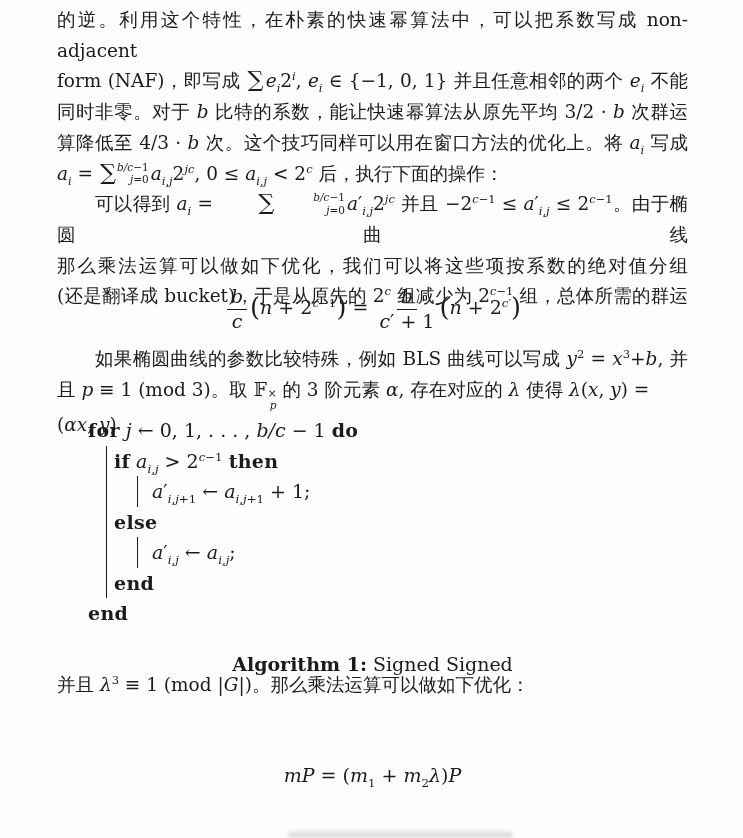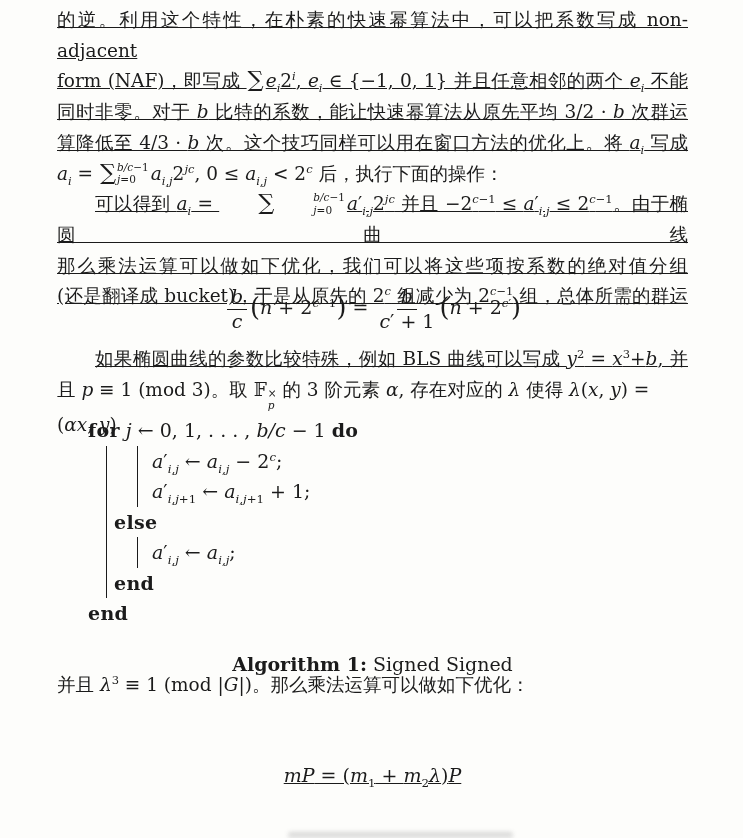--- a/index.html
+++ b/index.html
@@ -5,47 +5,47 @@
   html,body { margin:0; padding:0; background:#e9e9e9; }
   .page {
     position:relative; width:743px; height:838px; margin:0 auto;
     background:#fdfdfb; overflow:hidden;
     font-family:"DejaVu Serif","Liberation Serif",serif;
     color:#1b1b1b; font-size:18.5px;
   }
   .textcol { position:absolute; left:57px; width:631px; }
 
   .line { line-height:30.7px; min-height:30.7px; }
-  .j    { text-align:justify; text-align-last:justify;text-decoration:underline; }
+  .j    { text-align:justify; text-align-last:justify; }
   .last { text-align:left; }
   .ind  { text-indent:38px; }
 
   i { font-family:"DejaVu Serif","Liberation Serif",serif; font-style:italic; }
   sub, sup { font-size:0.62em; font-style:normal; line-height:0; }
   sub i, sup i, m-u i, m-d i { font-style:italic; }
 
   
   m-sum { display:inline-flex; align-items:center; font-style:normal; margin:0 2px 0 1px; }
   m-sum > m-sig { font-size:1.22em; line-height:1; }
   m-l { display:inline-flex; flex-direction:column; font-size:10.5px; line-height:1.15;
-        margin-left:1px; transform:translateY(1px); }
+        margin-left:1px; transform:translateY(1px);align-items:flex-end; }
   m-u, m-d { display:block; text-align:left; }
 
   
   m-f { display:inline-flex; flex-direction:column; align-items:center;
         vertical-align:middle; margin:0 3px; line-height:1.15; }
   m-n { display:block; border-bottom:1.4px solid #1b1b1b; padding:0 4px 1px; }
   m-dd{ display:block; padding:1px 2px 0; }
   m-big { font-size:1.35em; font-style:normal; vertical-align:-2px; }
 
   
   .eq-block { position:absolute; left:0; width:631px; text-align:center; }
   .eq1 { font-size:19px; }
   .eq2-inner { display:inline-block; text-align:left; font-size:19px; }
-  .eq2-row { line-height:37px;text-decoration:underline; }
+  .eq2-row { line-height:37px; }
   .eq2-row2 { margin-left:37px; }
 
   
   .alg { position:absolute; left:31px; font-size:19px; line-height:30.5px; }
   .alg b { letter-spacing:0.3px; }
   .alg-line { min-height:30.5px; }
   .blk  { border-left:1.6px solid #1b1b1b; margin-left:18px; padding-left:7px; }
   .blk2 { border-left:1.6px solid #1b1b1b; margin-left:23px; padding-left:14px; }
 
   .alg-caption { position:absolute; left:0; width:631px; text-align:center;
@@ -98,22 +98,22 @@
       <div class="line j ind">如果椭圆曲线的参数比较特殊，例如 BLS 曲线可以写成 <i>y</i><sup>2</sup> = <i>x</i><sup>3</sup>+<i>b</i>, 并</div>
       <div class="line last">且 <i>p</i> ≡ 1 (mod 3)。取 𝔽<m-l>
             <m-u>×</m-u>
             <m-d><i>p</i></m-d>
           </m-l> 的 3 阶元素 <i>α</i>, 存在对应的 <i>λ</i> 使得 <i>λ</i>(<i>x</i>, <i>y</i>) = (<i>αx</i>, <i>y</i>)</div>
     </div>
 
     <div class="alg" style="top:415px">
       <div class="alg-line"><b>for</b> <i>j</i> ← 0, 1, . . . , <i>b/c</i> − 1 <b>do</b></div>
       <div class="blk">
+        <div class="alg-line"><b>if</b> <i>a</i><sub><i>i,j</i></sub> &gt; 2<sup><i>c</i>−1</sup> <b>then</b></div>
         <div class="blk2">
-          <div class="alg-line"><i>a</i>′<sub><i>i,j</i></sub> ← <i>a</i><sub><i>i,j</i></sub> − 2<sup><i>c</i></sup>;</div>
           <div class="alg-line"><i>a</i>′<sub><i>i,j</i>+1</sub> ← <i>a</i><sub><i>i,j</i>+1</sub> + 1;</div>
         </div>
         <div class="alg-line"><b>else</b></div>
         <div class="blk2">
           <div class="alg-line"><i>a</i>′<sub><i>i,j</i></sub> ← <i>a</i><sub><i>i,j</i></sub>;</div>
         </div>
         <div class="alg-line"><b>end</b></div>
       </div>
       <div class="alg-line"><b>end</b></div>
     </div>

